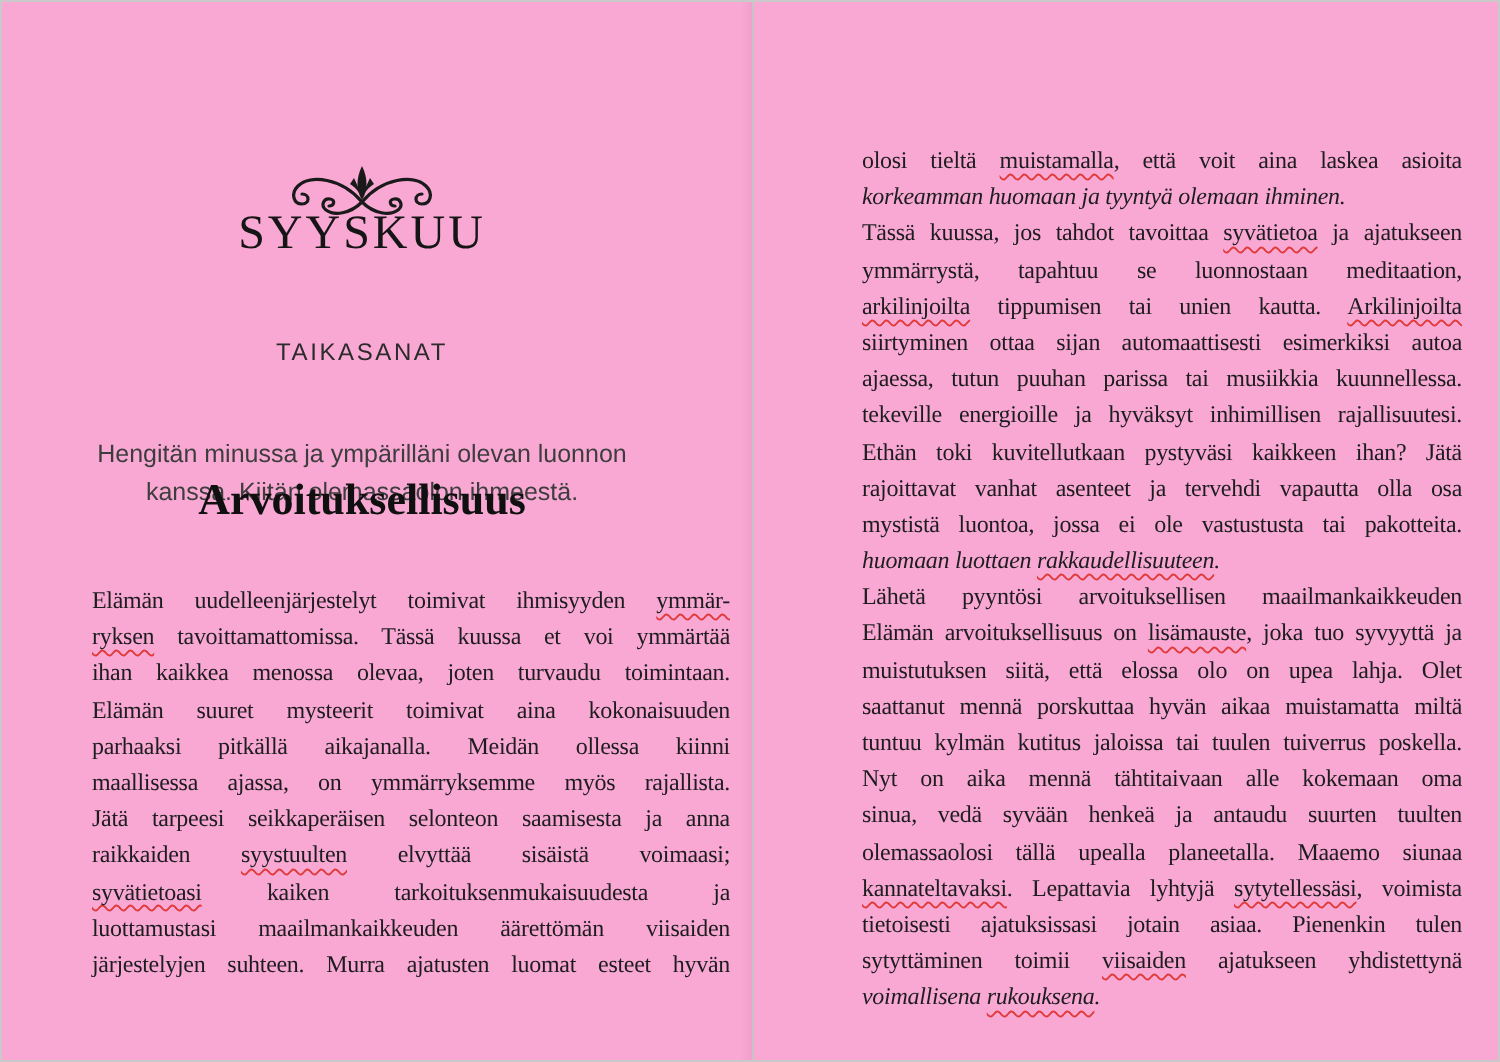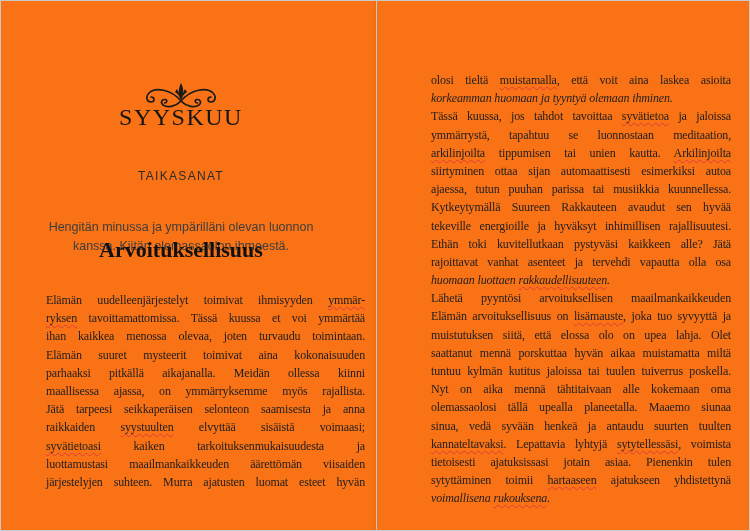--- a/index.html
+++ b/index.html
@@ -3,21 +3,21 @@
 <meta charset="utf-8">
 <style>
   html,body { margin:0; padding:0; background:#ffffff; }
   .canvas {
     position:relative; width:750px; height:531px;
     background:#ffffff; box-sizing:border-box;
     border:1px solid #c9c9c9;
     font-family:"Liberation Serif","DejaVu Serif",serif;
     overflow:hidden;
   }
-  .page { position:absolute; top:0; height:100%; background:#f97316; }
+  .page { position:absolute; top:0; height:100%; background:#f9a8d4; }
   .page-left  { left:0; width:375px; }
   .page-right { left:376px; width:374px; }
   .gutter {
     position:absolute; left:375px; top:0; width:1px; height:100%;
     background:#c4c4c4;
   }
   .gutter-shade {
     position:absolute; left:369px; top:0; width:6px; height:100%;
     background:linear-gradient(to right, rgba(0,0,0,0), rgba(0,0,0,0.045));
   }
@@ -106,38 +106,38 @@
       </div>
   </div>
 
   <div class="gutter-shade"></div>
   <div class="gutter"></div>
 
   <div class="page page-right">
     <div class="body-col body-right">
         <div class="body-line"><span>olosi tieltä </span><span class="misspell">muistamalla</span><span>, että voit aina laskea asioita</span></div>
         <div class="body-line para-end"><span>korkeamman huomaan ja tyyntyä olemaan ihminen.</span></div>
-        <div class="body-line"><span>Tässä kuussa, jos tahdot tavoittaa </span><span class="misspell">syvätietoa</span><span> ja jaloissa</span></div>
+        <div class="body-line"><span>Tässä kuussa, jos tahdot tavoittaa </span><span class="misspell">syvätietoa</span><span> ja ajatukseen</span></div>
         <div class="body-line"><span>ymmärrystä, tapahtuu se luonnostaan meditaation,</span></div>
         <div class="body-line"><span class="misspell">arkilinjoilta</span><span> tippumisen tai unien kautta. </span><span class="misspell">Arkilinjoilta</span></div>
         <div class="body-line"><span>siirtyminen ottaa sijan automaattisesti esimerkiksi autoa</span></div>
         <div class="body-line"><span>ajaessa, tutun puuhan parissa tai musiikkia kuunnellessa.</span></div>
-        <div class="body-line"><span>Kytkeytymällä Suureen Rakkauteen avaudut sen hyvää</span></div>
         <div class="body-line"><span>tekeville energioille ja hyväksyt inhimillisen rajallisuutesi.</span></div>
-        <div class="body-line"><span>Ethän toki kuvitellutkaan pystyväsi kaikkeen alle? Jätä</span></div>
+        <div class="body-line"><span>Ethän toki kuvitellutkaan pystyväsi kaikkeen ihan? Jätä</span></div>
         <div class="body-line"><span>rajoittavat vanhat asenteet ja tervehdi vapautta olla osa</span></div>
+        <div class="body-line"><span>mystistä luontoa, jossa ei ole vastustusta tai pakotteita.</span></div>
         <div class="body-line para-end"><span>huomaan luottaen </span><span class="misspell">rakkaudellisuuteen</span><span>.</span></div>
         <div class="body-line"><span>Lähetä pyyntösi arvoituksellisen maailmankaikkeuden</span></div>
         <div class="body-line"><span>Elämän arvoituksellisuus on </span><span class="misspell">lisämauste</span><span>, joka tuo syvyyttä ja</span></div>
         <div class="body-line"><span>muistutuksen siitä, että elossa olo on upea lahja. Olet</span></div>
         <div class="body-line"><span>saattanut mennä porskuttaa hyvän aikaa muistamatta miltä</span></div>
         <div class="body-line"><span>tuntuu kylmän kutitus jaloissa tai tuulen tuiverrus poskella.</span></div>
         <div class="body-line"><span>Nyt on aika mennä tähtitaivaan alle kokemaan oma</span></div>
+        <div class="body-line"><span>sinua, vedä syvään henkeä ja antaudu suurten tuulten</span></div>
         <div class="body-line"><span>olemassaolosi tällä upealla planeetalla. Maaemo siunaa</span></div>
-        <div class="body-line"><span>sinua, vedä syvään henkeä ja antaudu suurten tuulten</span></div>
         <div class="body-line"><span class="misspell">kannateltavaksi</span><span>. Lepattavia lyhtyjä </span><span class="misspell">sytytellessäsi</span><span>, voimista</span></div>
         <div class="body-line"><span>tietoisesti ajatuksissasi jotain asiaa. Pienenkin tulen</span></div>
-        <div class="body-line"><span>sytyttäminen toimii </span><span class="misspell">hartaaseen</span><span> ajatukseen yhdistettynä</span></div>
+        <div class="body-line"><span>sytyttäminen toimii </span><span class="misspell">viisaiden</span><span> ajatukseen yhdistettynä</span></div>
         <div class="body-line para-end"><span>voimallisena </span><span class="misspell">rukouksena</span><span>.</span></div>
       </div>
   </div>
 
 </div>
 
 </body></html>

